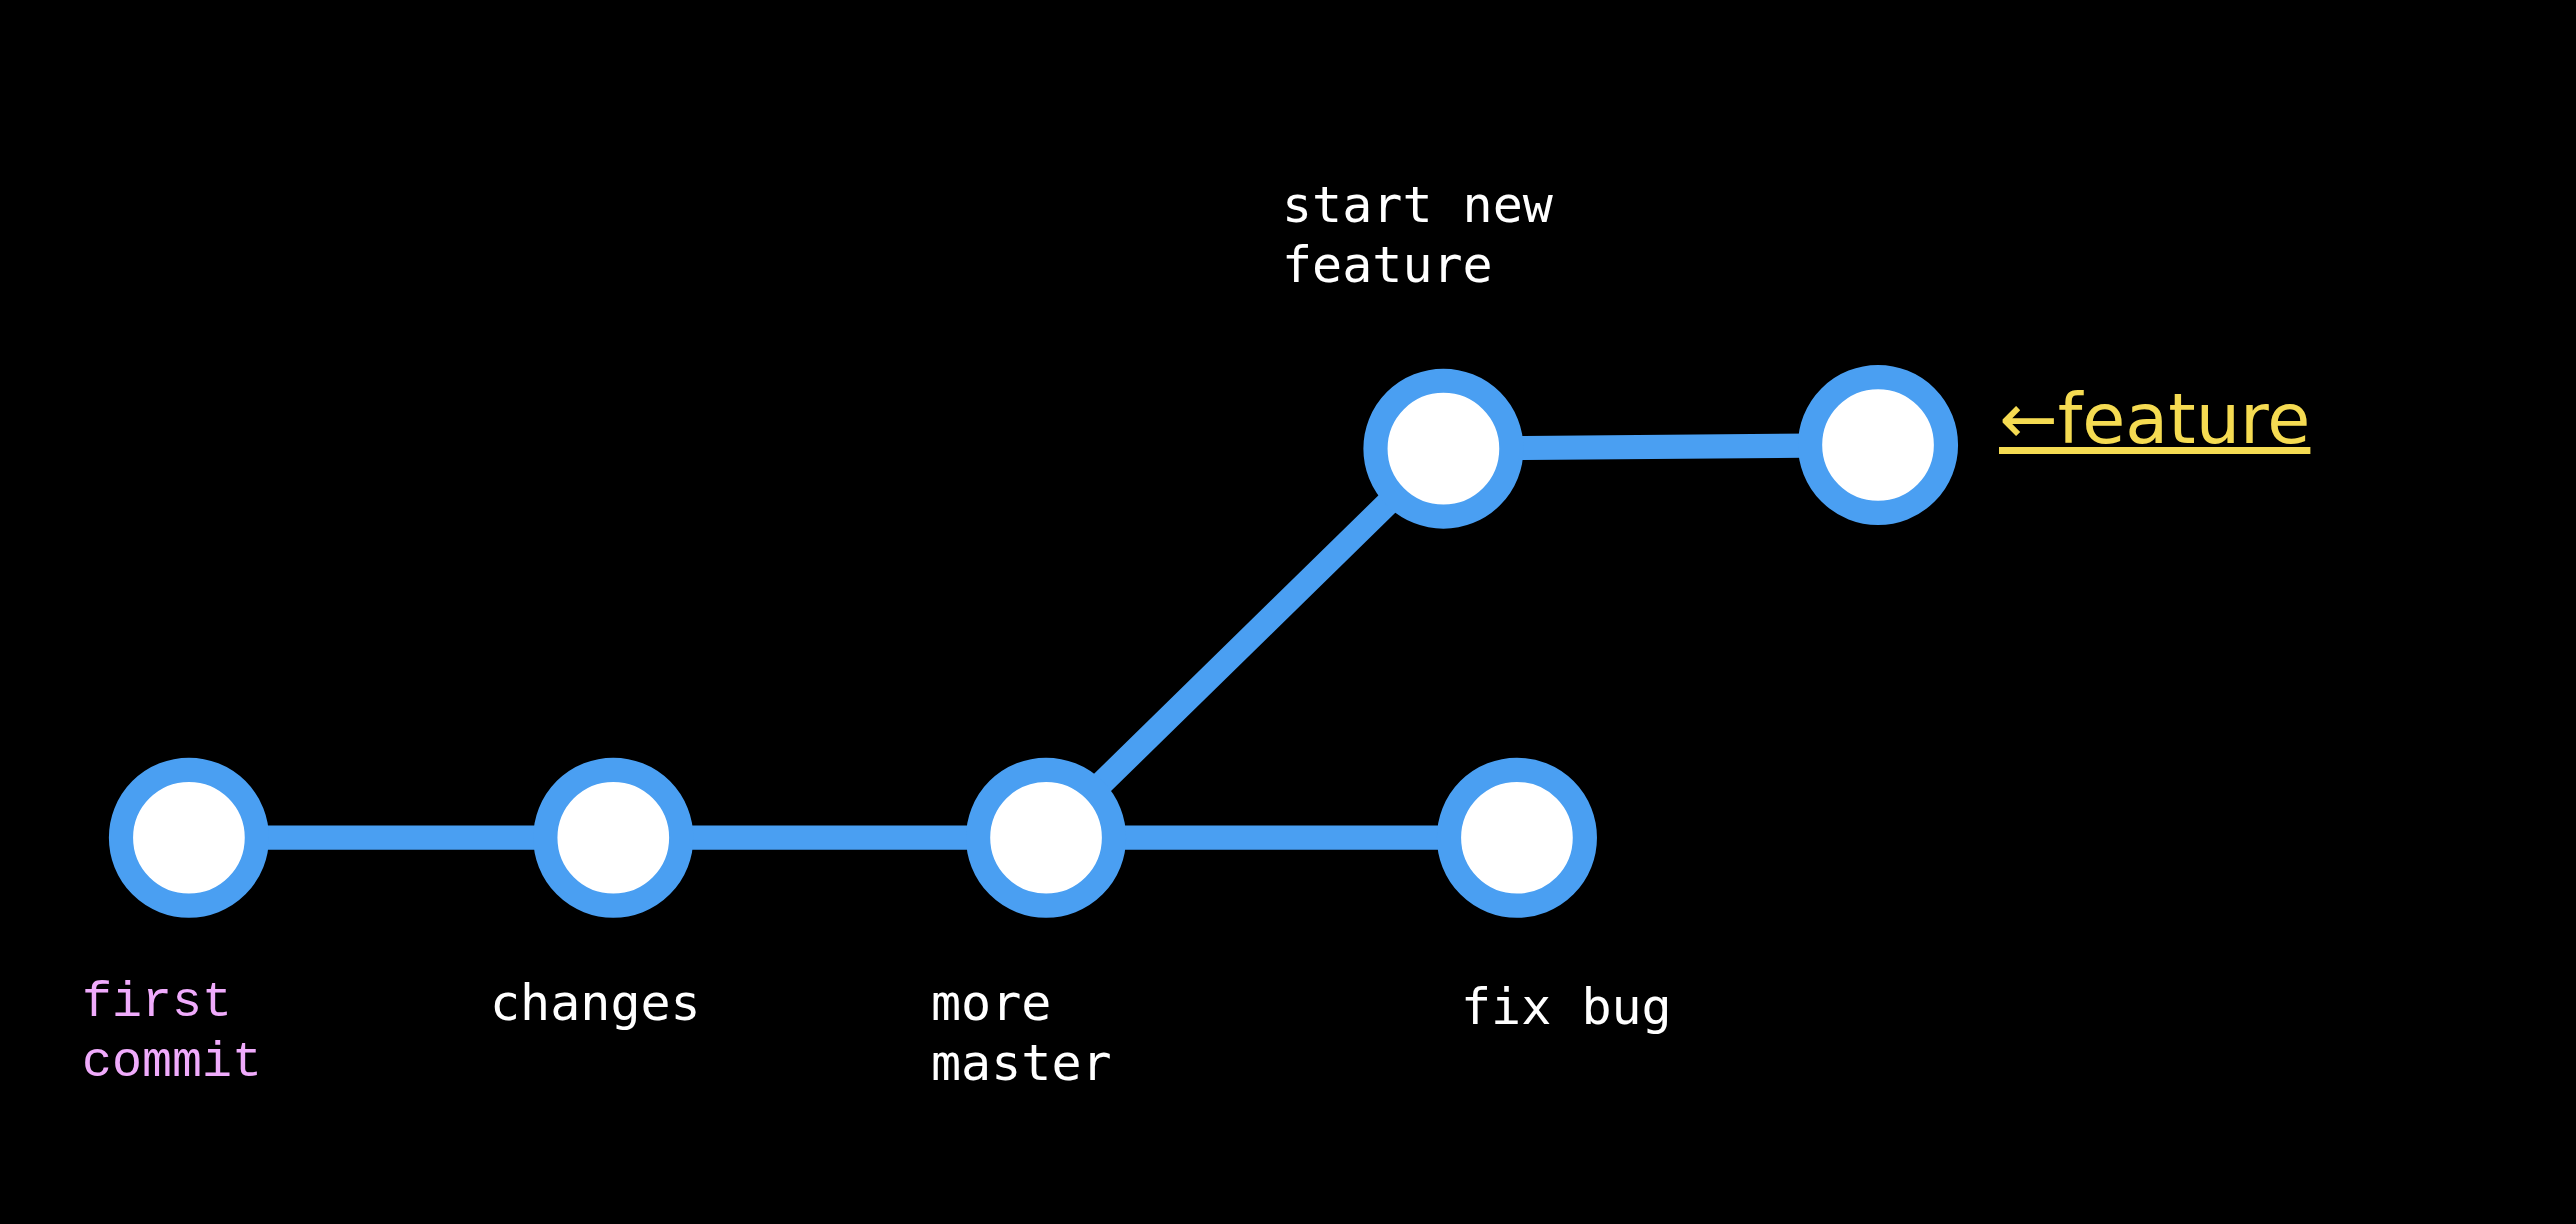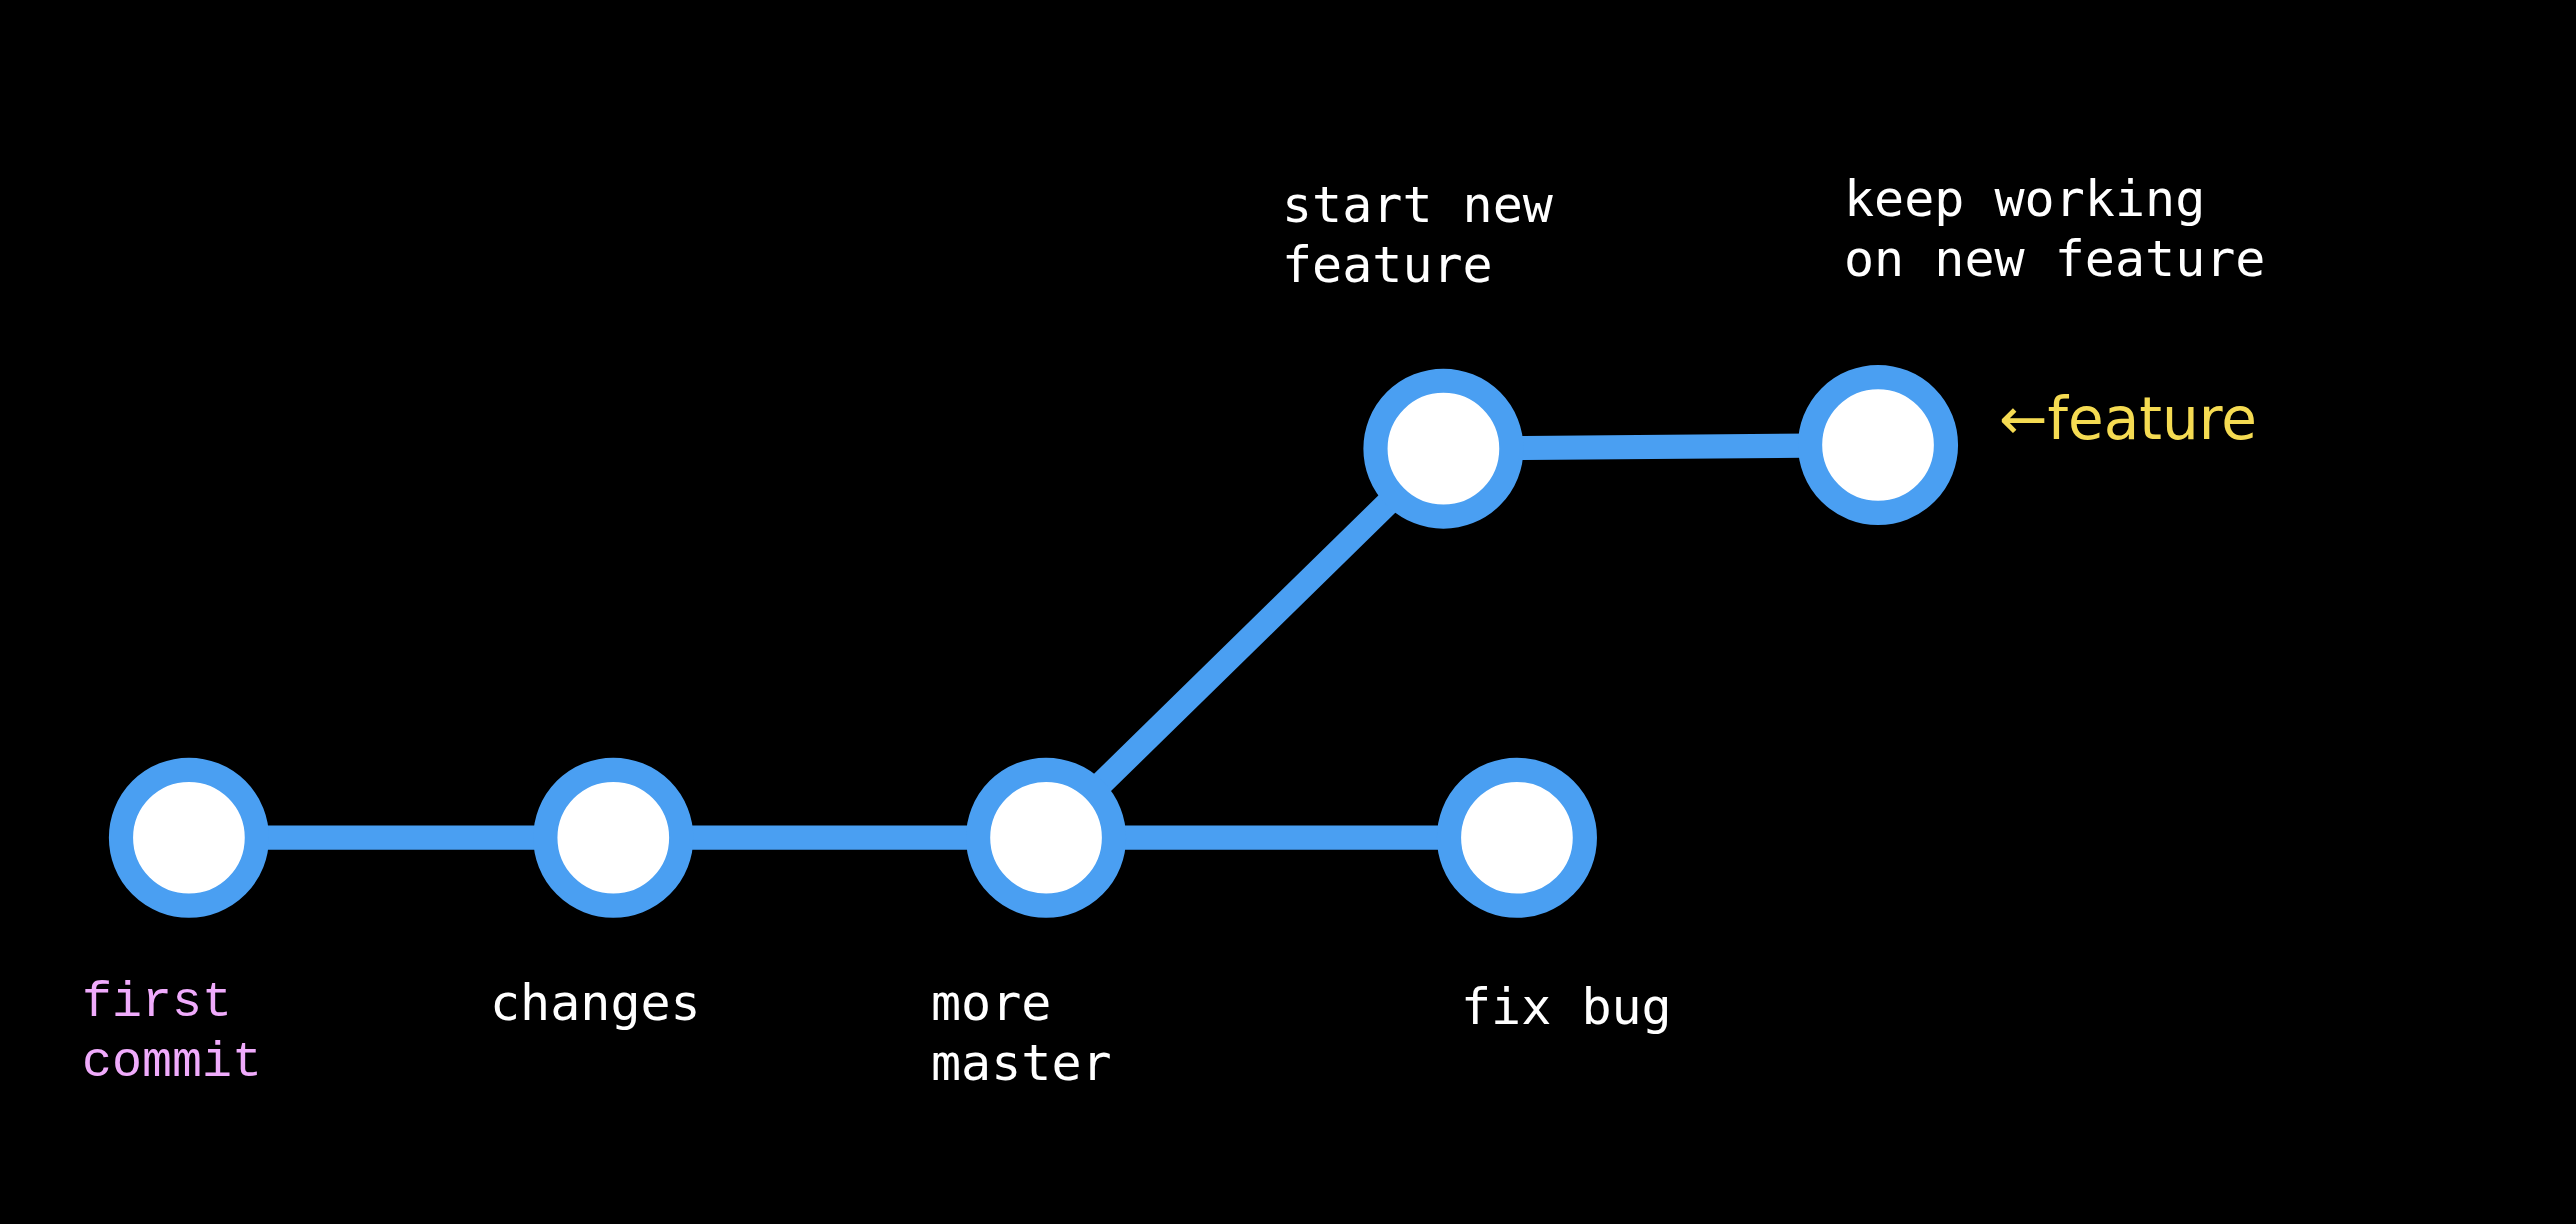--- a/index.html
+++ b/index.html
@@ -33,24 +33,25 @@
     font-family: "DejaVu Sans Mono", monospace;
     font-size: 50px;
     line-height: 60px;
     white-space: pre;
     letter-spacing: 0px;
   }
   .branch-label {
     position: absolute;
     color: #F5DB52;
     font-family: "DejaVu Sans", sans-serif;
-    font-size: 58px;
+    font-size: 70px;
     line-height: 78px;
     white-space: pre;
     letter-spacing: 0px;
+    text-decoration: underline;
   }
 </style>
 </head>
 <body>
 
 <div id="stage">
 
   <svg id="graph-svg" viewBox="0 0 2768 1316">
 
     <g>
@@ -72,19 +73,17 @@
   </svg>
 
   <div class="commit-label" style="left: 82px; top: 973px; color: #f0abfc; font-family: Liberation Mono, monospace;">first
 commit</div>
   <div class="commit-label" style="left: 490px; top: 973px; color: rgb(255, 255, 255);">changes</div>
   <div class="commit-label" style="left: 931px; top: 973px; color: rgb(255, 255, 255);">more
 master</div>
   <div class="commit-label" style="left: 1461px; top: 977px; color: rgb(255, 255, 255);">fix bug</div>
   <div class="commit-label" style="left: 1282px; top: 175px; color: rgb(255, 255, 255);">start new
 feature</div>
-  <div class="commit-label" style="left: 1844px; top: 169px; color: rgb(255, 255, 255);">keep working
-on new feature</div>
 
   <div class="branch-label" style="left: 1999px; top: 380px; color: rgb(245, 219, 82);">←feature</div>
 
 </div>
 
 
 </body></html>

